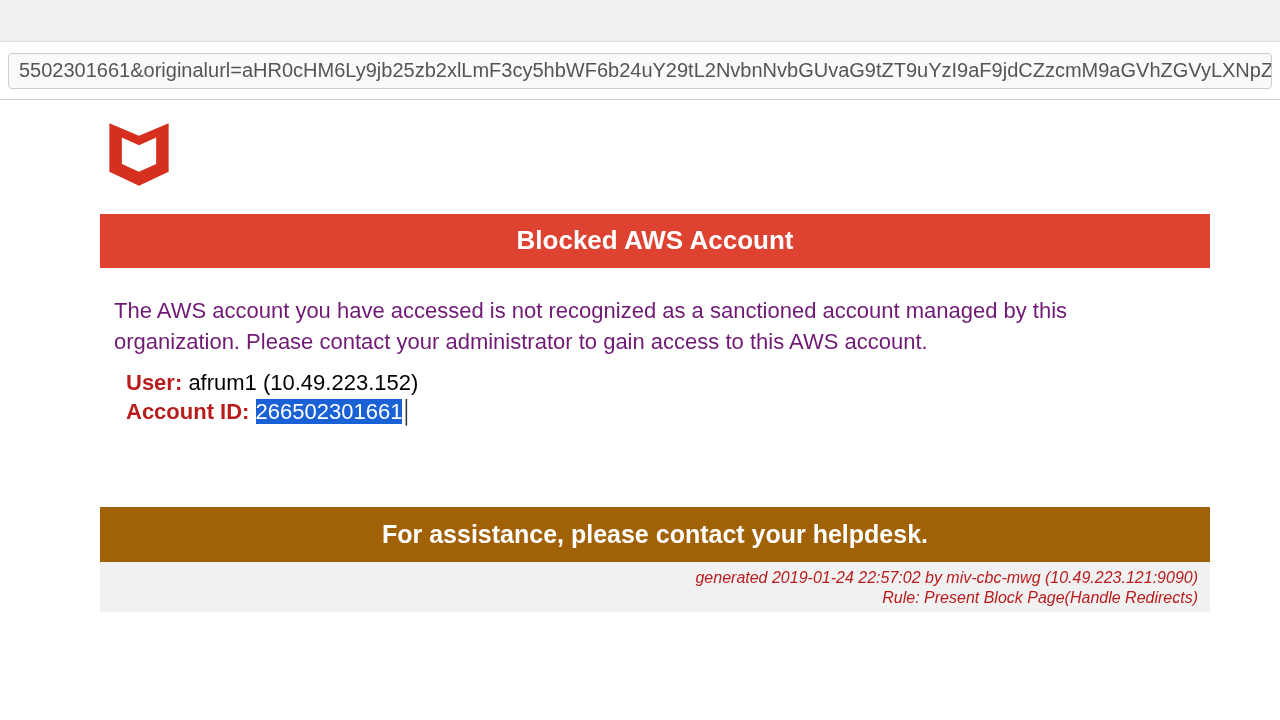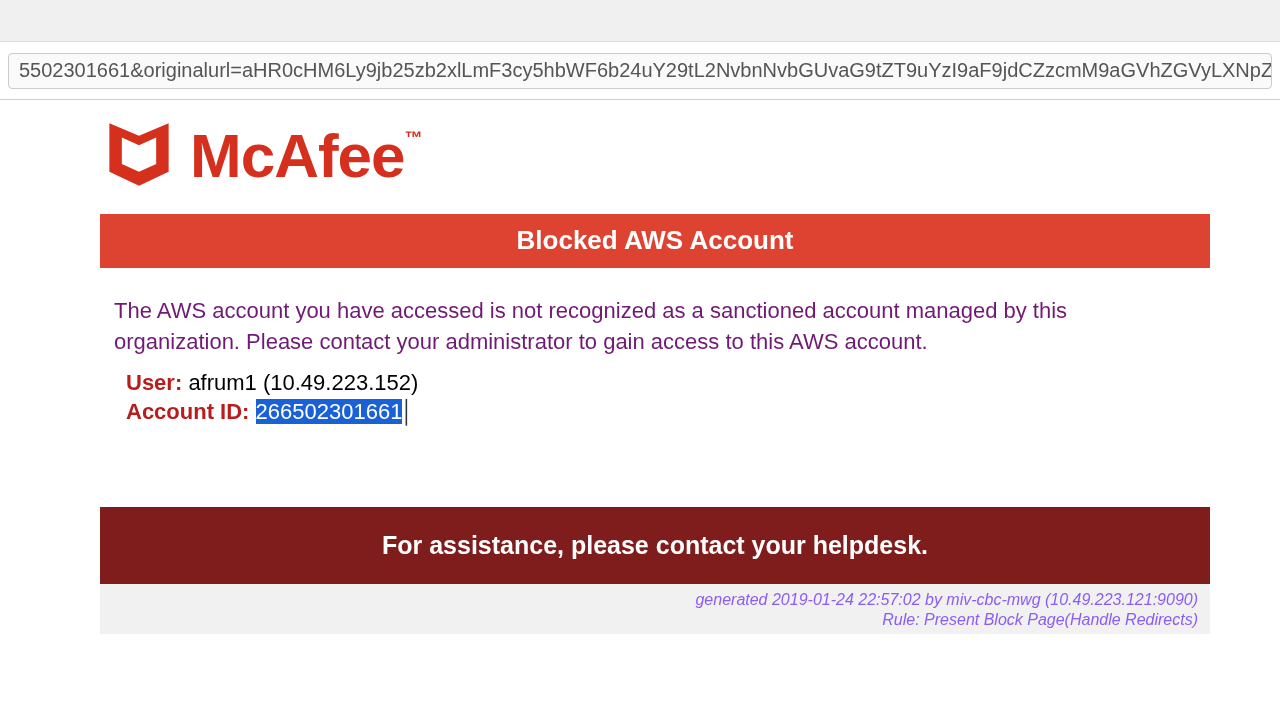--- a/index.html
+++ b/index.html
@@ -93,31 +93,31 @@
       color: #fff;
     }
     .cursor {
       display: inline-block;
       color: #333;
       font-size: 22px;
       position: relative;
       left: -2px;
     }
     .help-bar {
-      background: #7f1d1d;
+      background: #a16207;
       color: #fff;
       text-align: center;
       font-size: 25px;
       font-weight: bold;
-      padding: 24px 0;
+      padding: 13px 0;
       margin-top: 80px;
     }
     .footer-meta {
       background: #f1f1f1;
-      color: #8b5cf6;
+      color: #b91c1c;
       font-style: italic;
       text-align: right;
       padding: 6px 12px 4px;
       font-size: 16px;
       line-height: 1.25;
     }
     .footer-ca {
       background: #f1f1f1;
       color: #666;
       font-style: italic;
@@ -146,23 +146,20 @@
 
 <div class="content">
 
   <div class="logo-row">
     <span class="shield-icon">
       <svg viewBox="0 0 100 100">
         <path d="M 12 12 L 50 28 L 88 12 L 88 74 L 50 92 L 12 74 Z" fill="#d52f1e"></path>
         <path d="M 28 30 L 50 40 L 72 30 L 72 64 L 50 74 L 28 64 Z" fill="#fff"></path>
       </svg>
     </span>
-    <span class="brand-name">
-      <span>McAfee</span><span class="brand-tm">™</span>
-    </span>
   </div>
 
   <div class="title-bar">
     <span>Blocked AWS Account</span>
   </div>
 
   <div class="body-text">The AWS account you have accessed is not recognized as a sanctioned account managed by this organization. Please contact your administrator to gain access to this AWS account.</div>
 
   <div class="details">
     <div>

